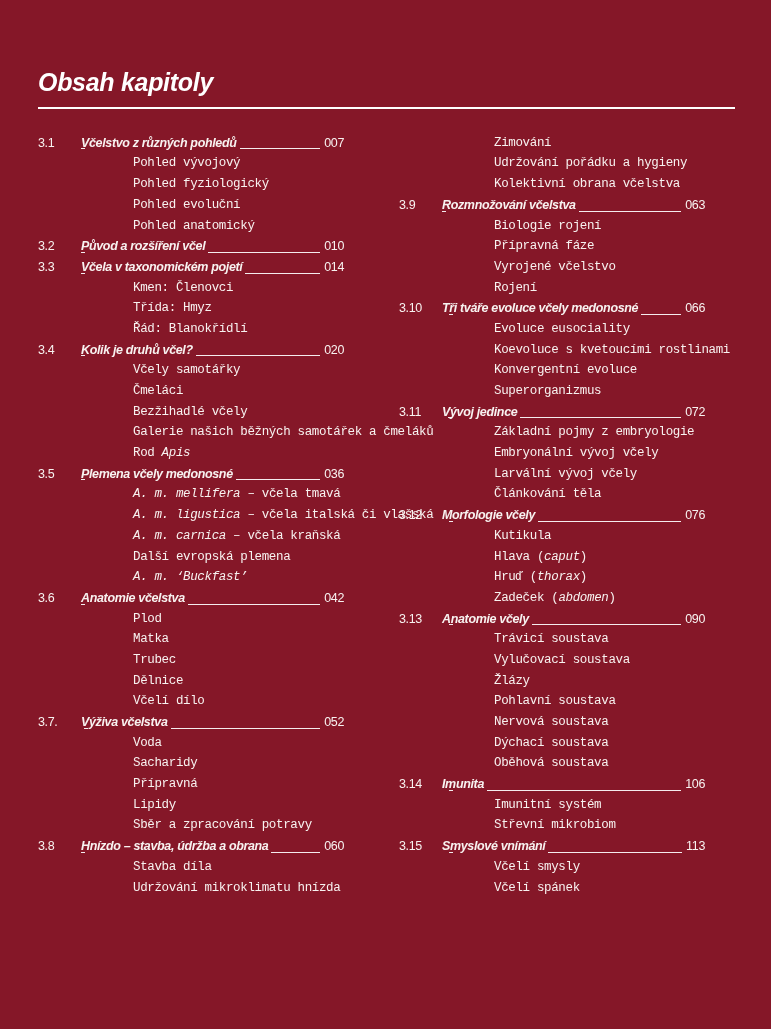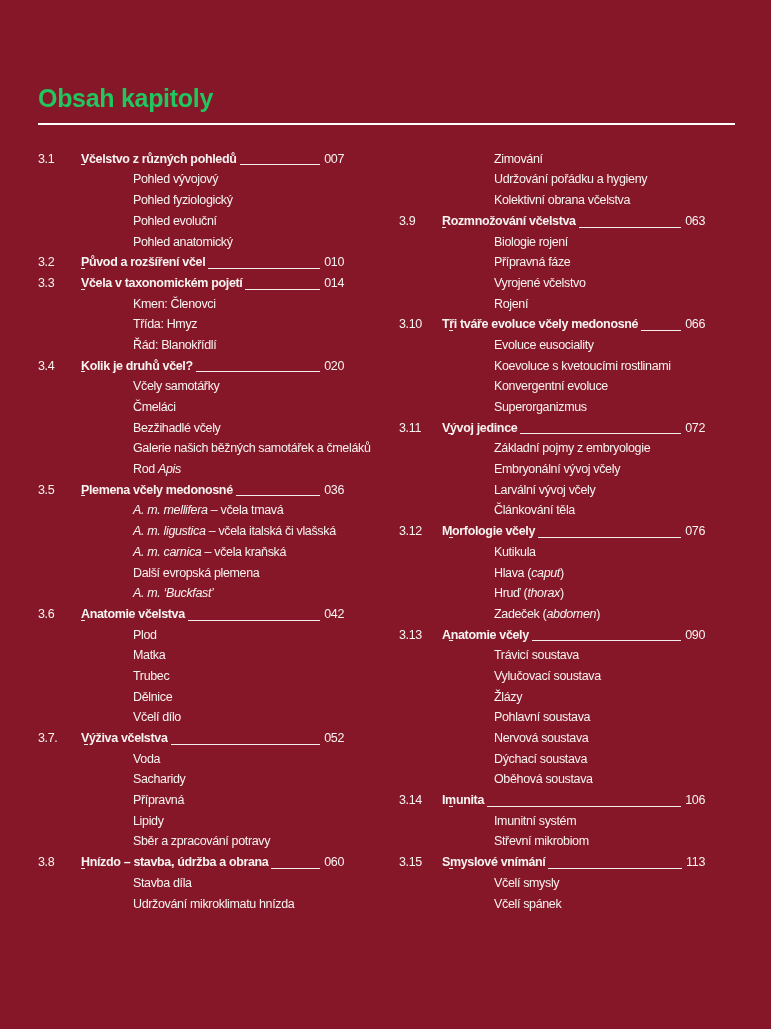--- a/index.html
+++ b/index.html
@@ -6,26 +6,27 @@
   body {
     width: 771px;
     height: 1029px;
     background: #851728;
     color: #f8f2f0;
     font-family: "Liberation Sans", sans-serif;
     overflow: hidden;
   }
   .page { padding: 68px 36px 0 38px; box-sizing: border-box; }
   h1.page-title {
-    margin: 16px 0 10px 0;
+    margin: 0 0 10px 0;
     font-size: 25px;
     font-weight: 700;
     letter-spacing: -0.3px;
-    color: #22c55e;
+    color: #ffffff;
     line-height: 1.15;
+    font-style: italic;
   }
   .rule {
     border: none;
     border-top: 2px solid #ffffff;
     margin: 0 0 24px 0;
   }
   .columns { display: flex; gap: 55px; }
   .col { width: 306px; flex: 0 0 306px; }
   .row {
     display: flex;
@@ -38,23 +39,23 @@
   }
   .numcell { display: flex; width: 42px; flex: 0 0 42px; gap: 26px; }
   .num { flex: 0 0 auto; }
   .leader { flex: 1 1 auto; position: relative; min-width: 6px; }
   .leader::after {
     content: "";
     position: absolute;
     left: 1px; right: 1px; bottom: 4px;
     border-top: 1px solid rgba(255,255,255,0.92);
   }
-  .stitle { font-weight: 700; padding: 0 2px 0 1px; flex: 0 0 auto; }
+  .stitle { font-weight: 700; padding: 0 2px 0 1px; flex: 0 0 auto; font-style: italic; }
   .pnum { flex: 0 0 auto; padding-left: 3px; }
-  .sub { padding-left: 95px; }
+  .sub { padding-left: 95px; font-family: Liberation Mono, monospace; }
   .it { font-style: italic; }
 </style>
 </head>
 <body>
 
 <div class="page">
   <header>
     <h1 class="page-title">Obsah kapitoly</h1>
     <hr class="rule">
   </header>

